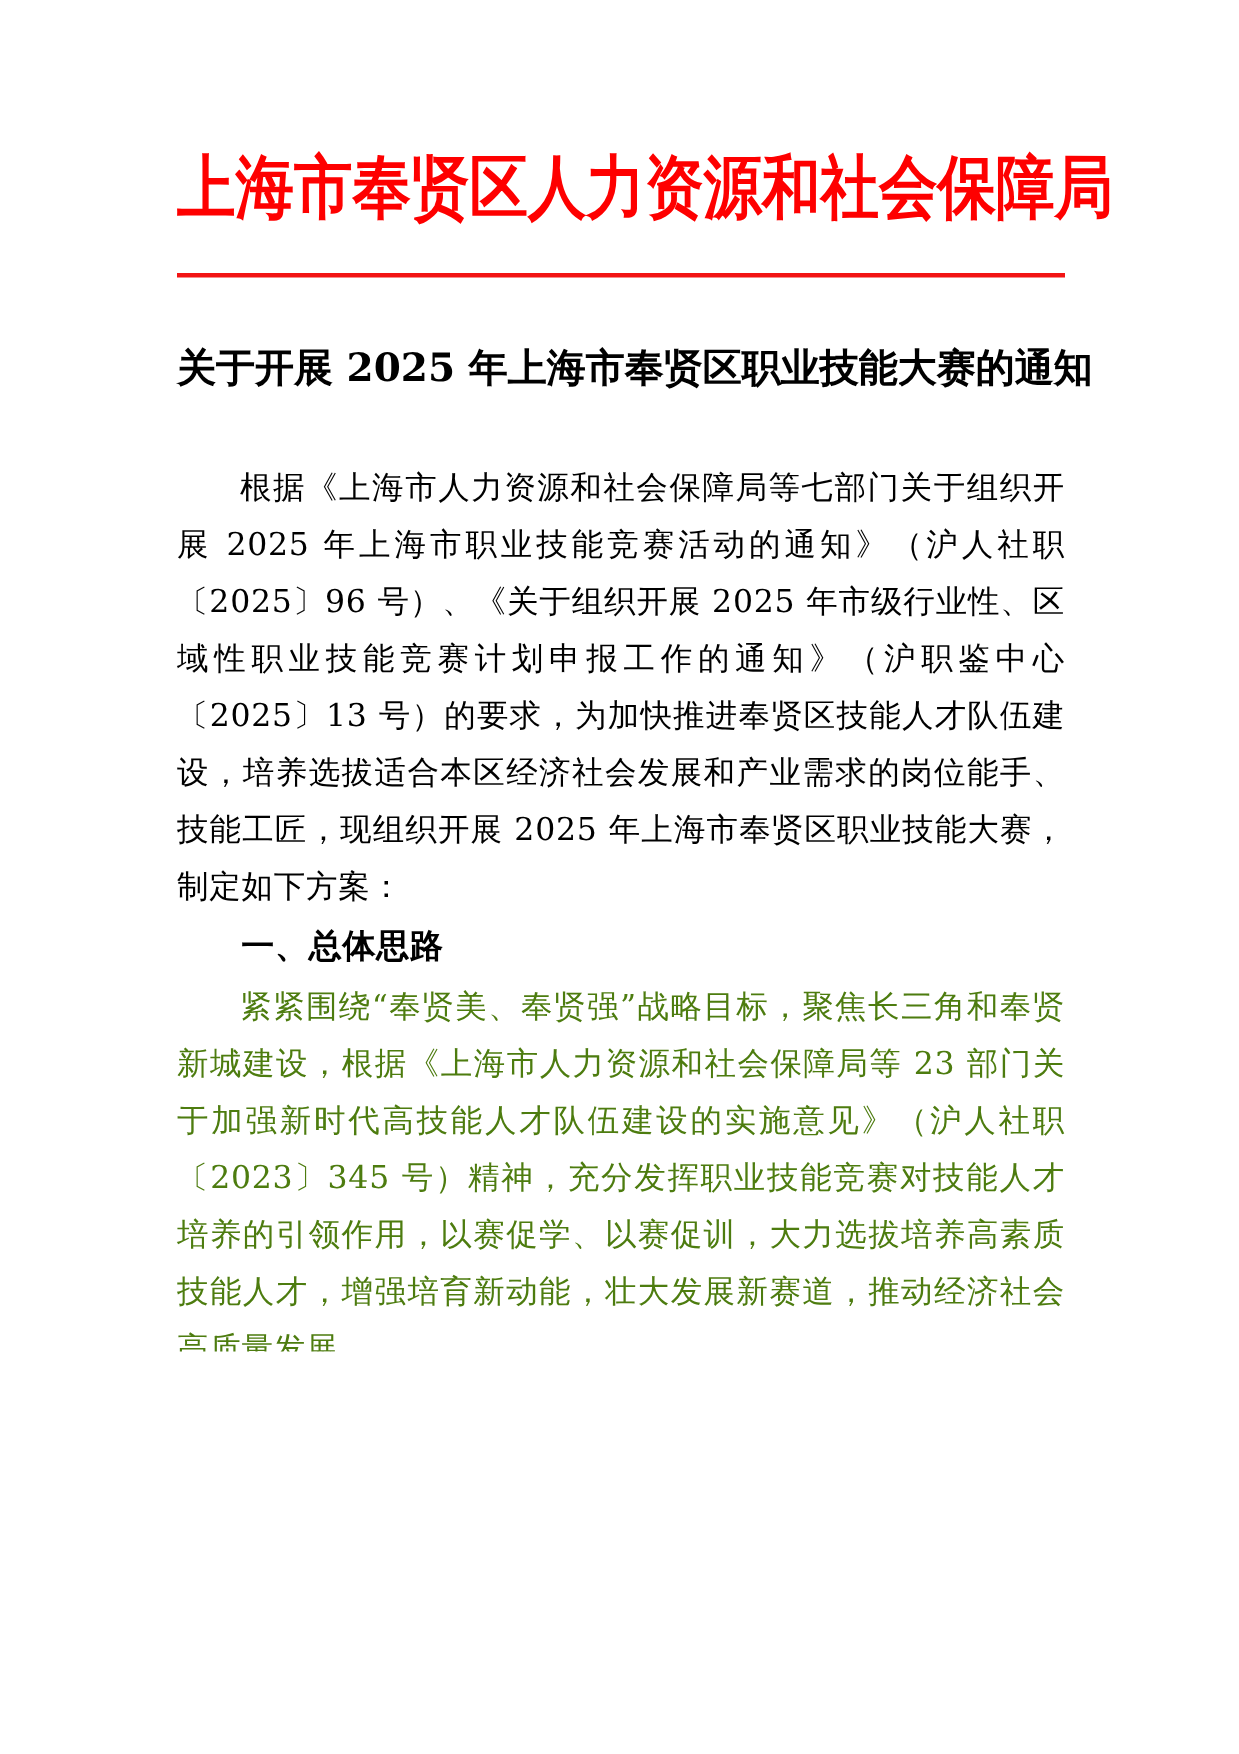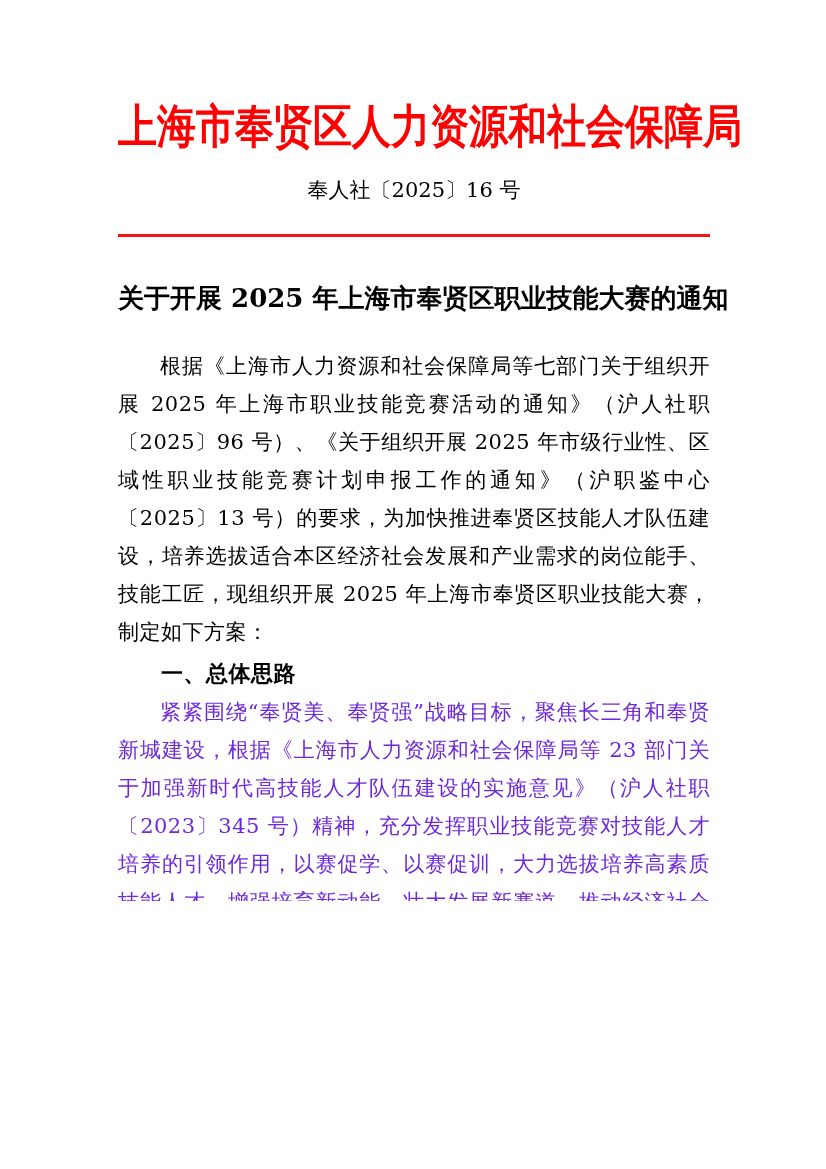--- a/index.html
+++ b/index.html
@@ -49,59 +49,58 @@
   }
   .notice-title {
     margin: 44px 0 0 0;
     font-size: 26px;
     line-height: 34px;
     font-weight: bold;
     text-align: left;
     white-space: nowrap;
   }
   .doc-body {
-    margin-top: 32px;
+    margin-top: 43px;
   }
   .doc-body p {
     margin: 0;
     font-size: 21px;
     line-height: 38px;
     text-align: justify;
     text-indent: 2em;
     letter-spacing: 0.5px;
   }
   .doc-body h2 {
     margin: 4px 0 0 0;
     font-size: 22px;
     line-height: 38px;
     font-weight: bold;
     text-indent: 1.95em;
-    font-family: Liberation Serif, serif;
+    font-family: Liberation Mono, monospace;
     letter-spacing: 0.5px;
   }
 </style>
 </head>
 <body>
 
 <div class="page">
   <div class="content">
 
     <div class="agency-name" style="color: rgb(254, 0, 0);">上海市奉贤区人力资源和社会保障局</div>
 
-    <div class="doc-number" style="color: rgb(0, 0, 0);">奉人社〔2025〕16 号</div>
 
     <div class="red-rule" style="background: rgb(242, 20, 20);"></div>
 
     <h1 class="notice-title" style="color: rgb(0, 0, 0);">关于开展 2025 年上海市奉贤区职业技能大赛的通知</h1>
 
     <div class="doc-body">
       <p style="color: rgb(0, 0, 0);">根据《上海市人力资源和社会保障局等七部门关于组织开展 2025 年上海市职业技能竞赛活动的通知》（沪人社职〔2025〕96 号）、《关于组织开展 2025 年市级行业性、区域性职业技能竞赛计划申报工作的通知》（沪职鉴中心〔2025〕13 号）的要求，为加快推进奉贤区技能人才队伍建设，培养选拔适合本区经济社会发展和产业需求的岗位能手、技能工匠，现组织开展 2025 年上海市奉贤区职业技能大赛，制定如下方案：</p>
 
       <h2 style="color: rgb(0, 0, 0);">一、总体思路</h2>
 
-      <p style="color: #6d28d9;">紧紧围绕“奉贤美、奉贤强”战略目标，聚焦长三角和奉贤新城建设，根据《上海市人力资源和社会保障局等 23 部门关于加强新时代高技能人才队伍建设的实施意见》（沪人社职〔2023〕345 号）精神，充分发挥职业技能竞赛对技能人才培养的引领作用，以赛促学、以赛促训，大力选拔培养高素质技能人才，增强培育新动能，壮大发展新赛道，推动经济社会高质量发展。</p>
+      <p style="color: #4d7c0f;">紧紧围绕“奉贤美、奉贤强”战略目标，聚焦长三角和奉贤新城建设，根据《上海市人力资源和社会保障局等 23 部门关于加强新时代高技能人才队伍建设的实施意见》（沪人社职〔2023〕345 号）精神，充分发挥职业技能竞赛对技能人才培养的引领作用，以赛促学、以赛促训，大力选拔培养高素质技能人才，增强培育新动能，壮大发展新赛道，推动经济社会高质量发展。</p>
 
       <h2 style="color: rgb(0, 0, 0); text-align: right;">二、竞赛组织</h2>
 
     </div>
 
   </div>
 </div>
 
 </body></html>

